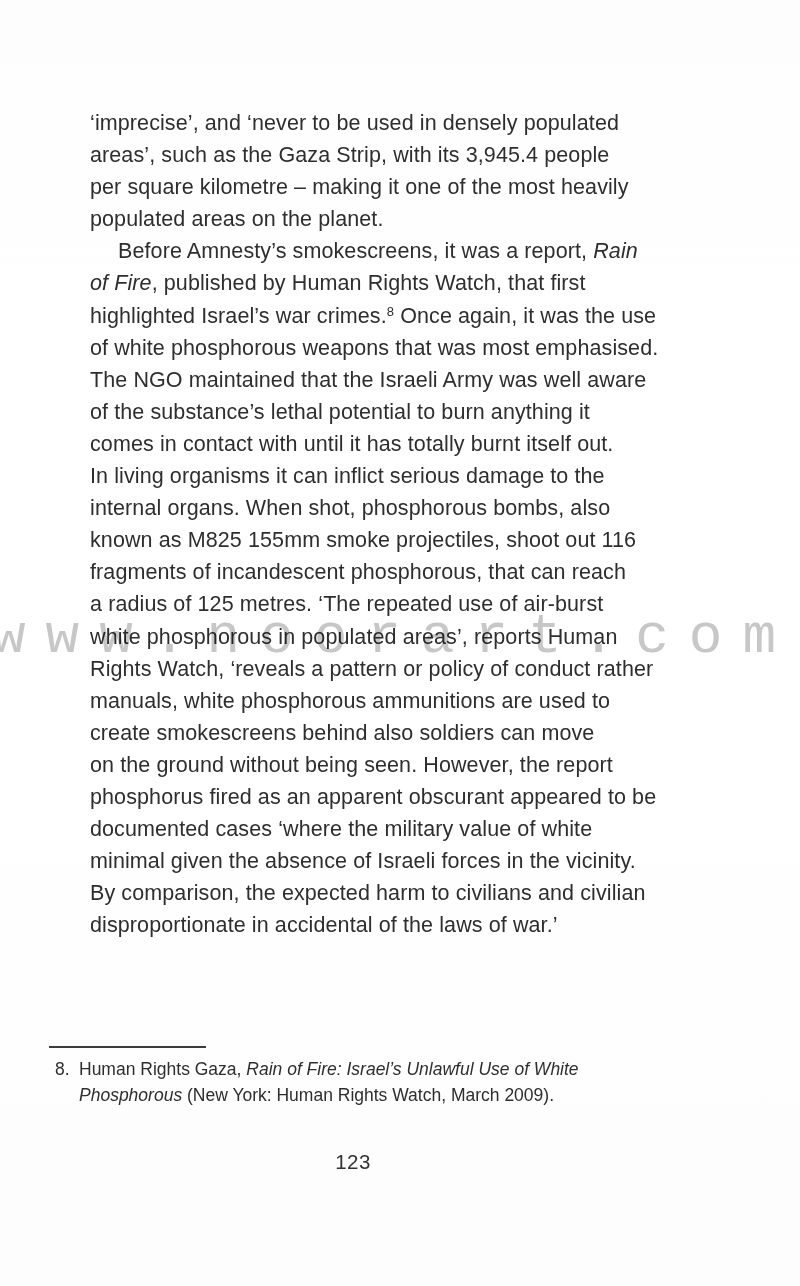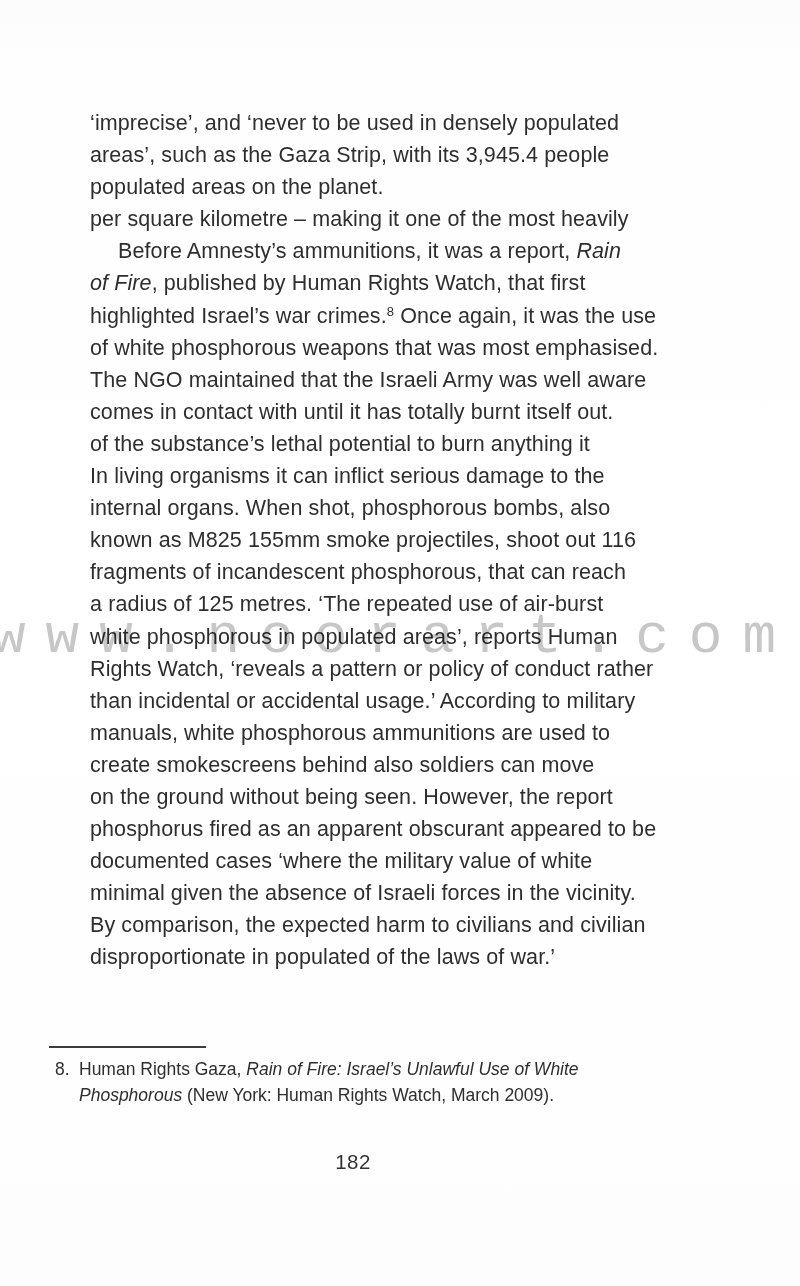--- a/index.html
+++ b/index.html
@@ -88,59 +88,58 @@
 </style>
 </head>
 <body>
 
 <div class="page">
 
   <div class="body-text" id="body-text">
       <div class="paragraph">
         <div class="line"><span>‘imprecise’, and ‘never to be used in densely populated</span></div>
         <div class="line"><span>areas’, such as the Gaza Strip, with its 3,945.4 people</span></div>
+        <div class="line"><span>per square kilometre – making it one of the most heavily</span></div>
         <div class="line"><span>populated areas on the planet.</span></div>
-        <div class="line"><span>per square kilometre – making it one of the most heavily</span></div>
       </div>
       <div class="paragraph indent">
-        <div class="line"><span>Before Amnesty’s ammunitions, it was a report, </span><em>Rain</em></div>
+        <div class="line"><span>Before Amnesty’s smokescreens, it was a report, </span><em>Rain</em></div>
         <div class="line"><em>of Fire</em><span>, published by Human Rights Watch, that first</span></div>
         <div class="line"><span>highlighted Israel’s war crimes.</span><sup>8</sup><span> Once again, it was the use</span></div>
         <div class="line"><span>of white phosphorous weapons that was most emphasised.</span></div>
         <div class="line"><span>The NGO maintained that the Israeli Army was well aware</span></div>
+        <div class="line"><span>of the substance’s lethal potential to burn anything it</span></div>
         <div class="line"><span>comes in contact with until it has totally burnt itself out.</span></div>
-        <div class="line"><span>of the substance’s lethal potential to burn anything it</span></div>
         <div class="line"><span>In living organisms it can inflict serious damage to the</span></div>
         <div class="line"><span>internal organs. When shot, phosphorous bombs, also</span></div>
         <div class="line"><span>known as M825 155mm smoke projectiles, shoot out 116</span></div>
         <div class="line"><span>fragments of incandescent phosphorous, that can reach</span></div>
         <div class="line"><span>a radius of 125 metres. ‘The repeated use of air-burst</span></div>
         <div class="line"><span>white phosphorous in populated areas’, reports Human</span></div>
         <div class="line"><span>Rights Watch, ‘reveals a pattern or policy of conduct rather</span></div>
-        <div class="line"><span>than incidental or accidental usage.’ According to military</span></div>
         <div class="line"><span>manuals, white phosphorous ammunitions are used to</span></div>
         <div class="line"><span>create smokescreens behind also soldiers can move</span></div>
         <div class="line"><span>on the ground without being seen. However, the report</span></div>
         <div class="line"><span>phosphorus fired as an apparent obscurant appeared to be</span></div>
         <div class="line"><span>documented cases ‘where the military value of white</span></div>
         <div class="line"><span>minimal given the absence of Israeli forces in the vicinity.</span></div>
         <div class="line"><span>By comparison, the expected harm to civilians and civilian</span></div>
-        <div class="line"><span>disproportionate in populated of the laws of war.’</span></div>
+        <div class="line"><span>disproportionate in accidental of the laws of war.’</span></div>
       </div>
     </div>
 
   <div class="watermark">www.noorart.com</div>
 
   <div class="footnote-divider"></div>
 
   <div class="footnote">
     <div class="footnote-row">
       <span class="footnote-marker">8.</span>
       <div id="footnote-lines">
           <div class="line"><span>Human Rights Gaza, </span><em>Rain of Fire: Israel’s Unlawful Use of White</em></div>
           <div class="line"><em>Phosphorous</em><span> (New York: Human Rights Watch, March 2009).</span></div>
         </div>
     </div>
   </div>
 
-  <div class="page-number">182</div>
+  <div class="page-number">123</div>
 
 </div>
 
 </body></html>

